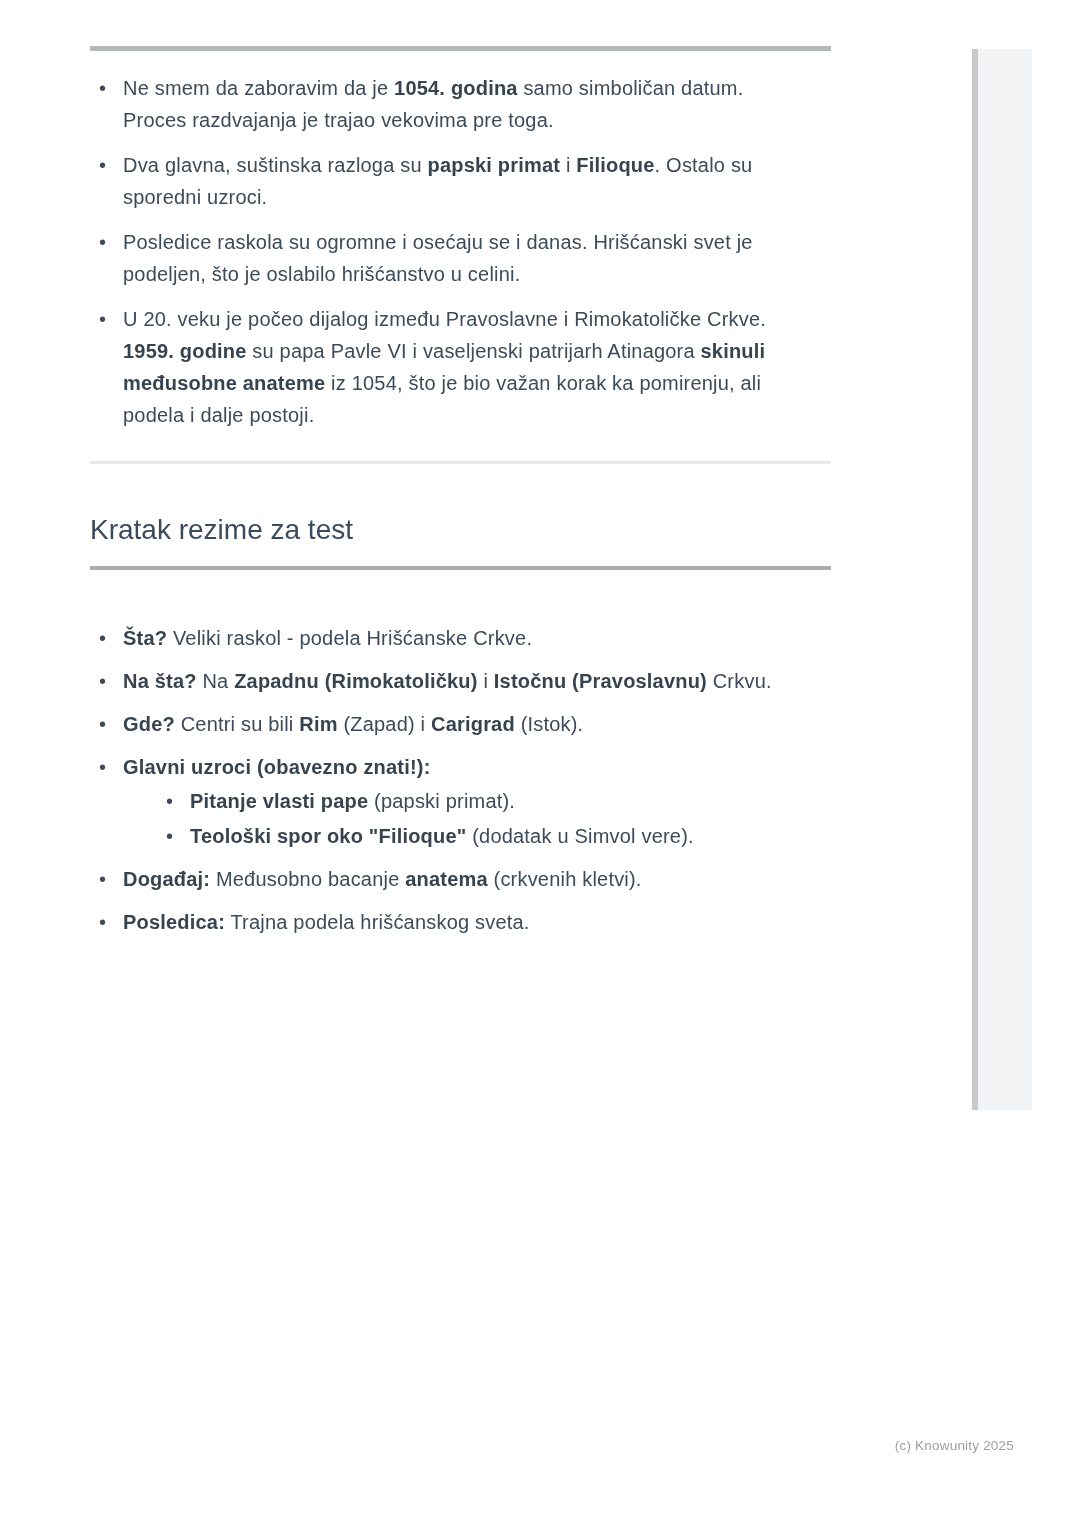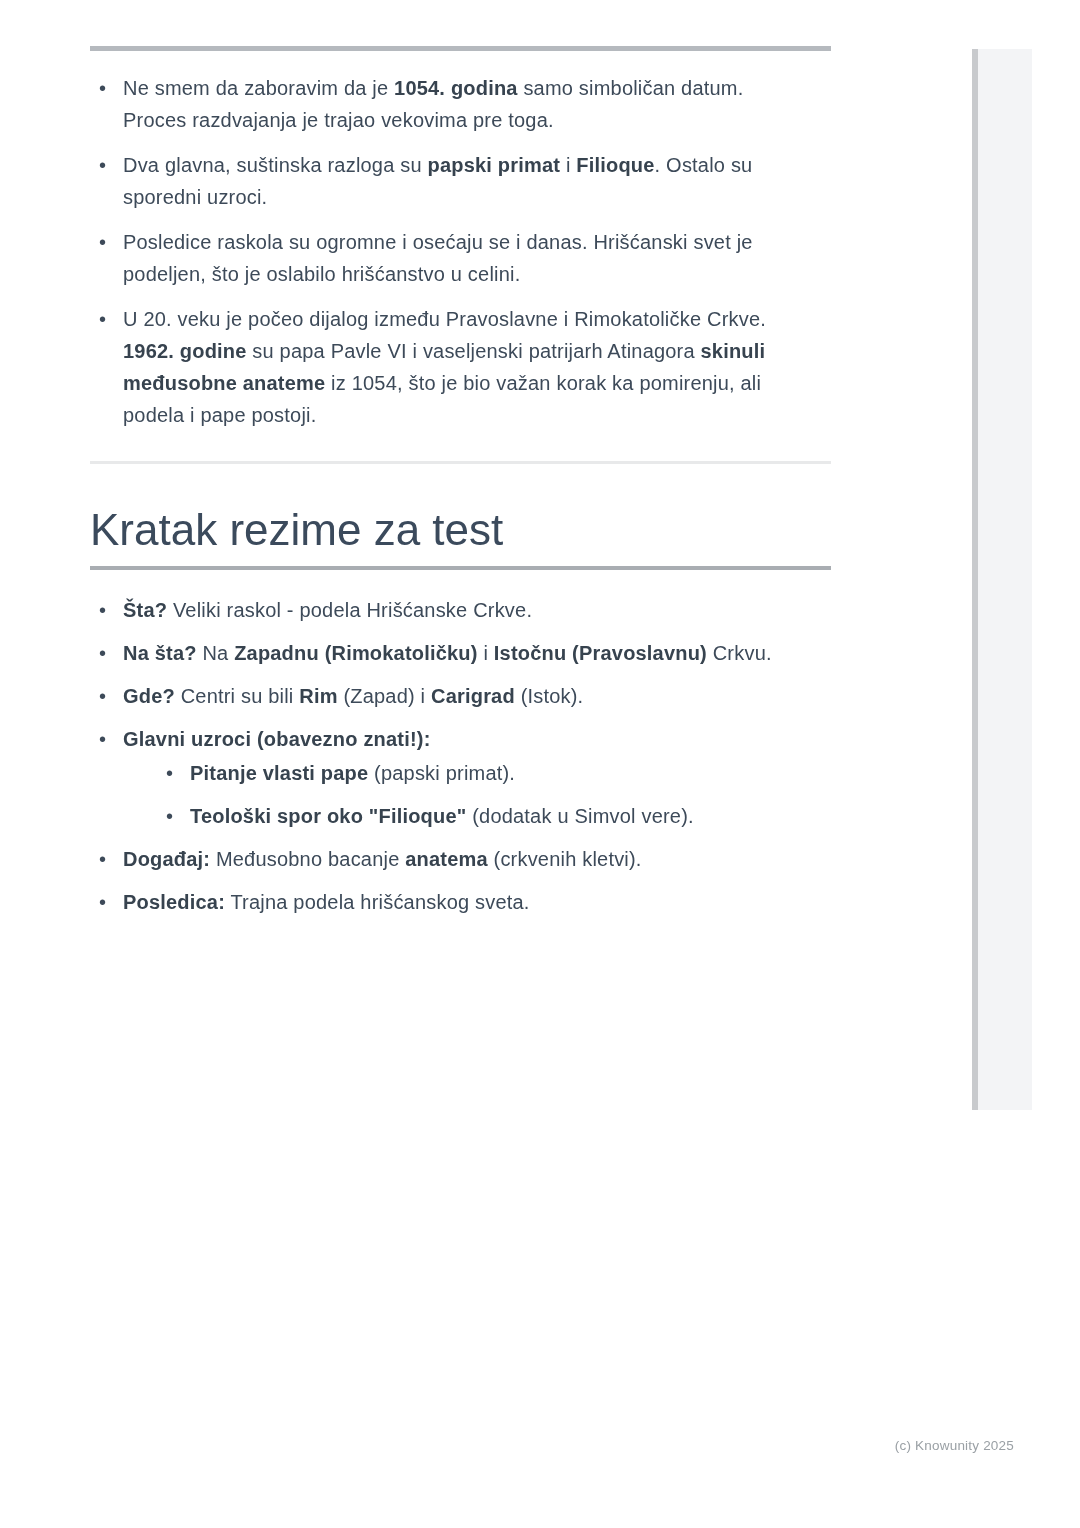--- a/index.html
+++ b/index.html
@@ -21,36 +21,36 @@
     font-size: 20px; line-height: 32px; letter-spacing: 0.2px;
   }
   .list li { position: relative; padding-left: 33px; }
   .list > li { margin-bottom: 13px; }
   .list li::before {
     content: "\2022";
     position: absolute; left: 9px; top: 0;
     font-size: 20px; color: #3d4a59;
   }
   .intro-list { top: 72px; }
-  .summary-list { top: 594px; }
+  .summary-list { top: 622px; }
   .summary-list > li { margin-bottom: 11px; }
   .sub-list {
     list-style: none; padding: 0 0 0 34px;
     margin: 2px 0 10px 0;
   }
-  .sub-list li { margin-bottom: 11px; }
+  .sub-list li { margin-bottom: 3px; }
   .sub-list li:last-child { margin-bottom: 0; }
   b { font-weight: 700; color: #37434f; }
   .thin-rule {
     position: absolute; left: 90px; top: 461px;
     width: 741px; height: 3px; background: #e8e9ea;
   }
   .heading {
     position: absolute; left: 90px; top: 506px; margin: 0;
-    font-size: 44px; line-height: 48px; font-weight: 400;
+    font-size: 28px; line-height: 48px; font-weight: 400;
     color: #3b4a5c; letter-spacing: 0; text-align: right;
   }
   .heading-rule {
     position: absolute; left: 90px; top: 566px;
     width: 741px; height: 4px; background: #a9adb2;
   }
   .side-panel {
     position: absolute; left: 972px; top: 49px;
     width: 60px; height: 1061px;
     background: #f3f4f6;
@@ -64,21 +64,21 @@
 </style>
 </head>
 <body>
 
 <div class="top-rule"></div>
 
 <ul class="list intro-list">
     <li><span>Ne smem da zaboravim da je </span><b>1054. godina</b><span> samo simboličan datum.</span><br><span>Proces razdvajanja je trajao vekovima pre toga.</span></li>
     <li><span>Dva glavna, suštinska razloga su </span><b>papski primat</b><span> i </span><b>Filioque</b><span>. Ostalo su</span><br><span>sporedni uzroci.</span></li>
     <li><span>Posledice raskola su ogromne i osećaju se i danas. Hrišćanski svet je</span><br><span>podeljen, što je oslabilo hrišćanstvo u celini.</span></li>
-    <li><span>U 20. veku je počeo dijalog između Pravoslavne i Rimokatoličke Crkve.</span><br><b>1962. godine</b><span> su papa Pavle VI i vaseljenski patrijarh Atinagora </span><b>skinuli</b><br><b>međusobne anateme</b><span> iz 1054, što je bio važan korak ka pomirenju, ali</span><br><span>podela i pape postoji.</span></li>
+    <li><span>U 20. veku je počeo dijalog između Pravoslavne i Rimokatoličke Crkve.</span><br><b>1959. godine</b><span> su papa Pavle VI i vaseljenski patrijarh Atinagora </span><b>skinuli</b><br><b>međusobne anateme</b><span> iz 1054, što je bio važan korak ka pomirenju, ali</span><br><span>podela i dalje postoji.</span></li>
   </ul>
 
 <div class="thin-rule"></div>
 
 <h1 class="heading">Kratak rezime za test</h1>
 
 <div class="heading-rule"></div>
 
 <ul class="list summary-list">
     <li><b>Šta?</b><span> Veliki raskol - podela Hrišćanske Crkve.</span></li>

